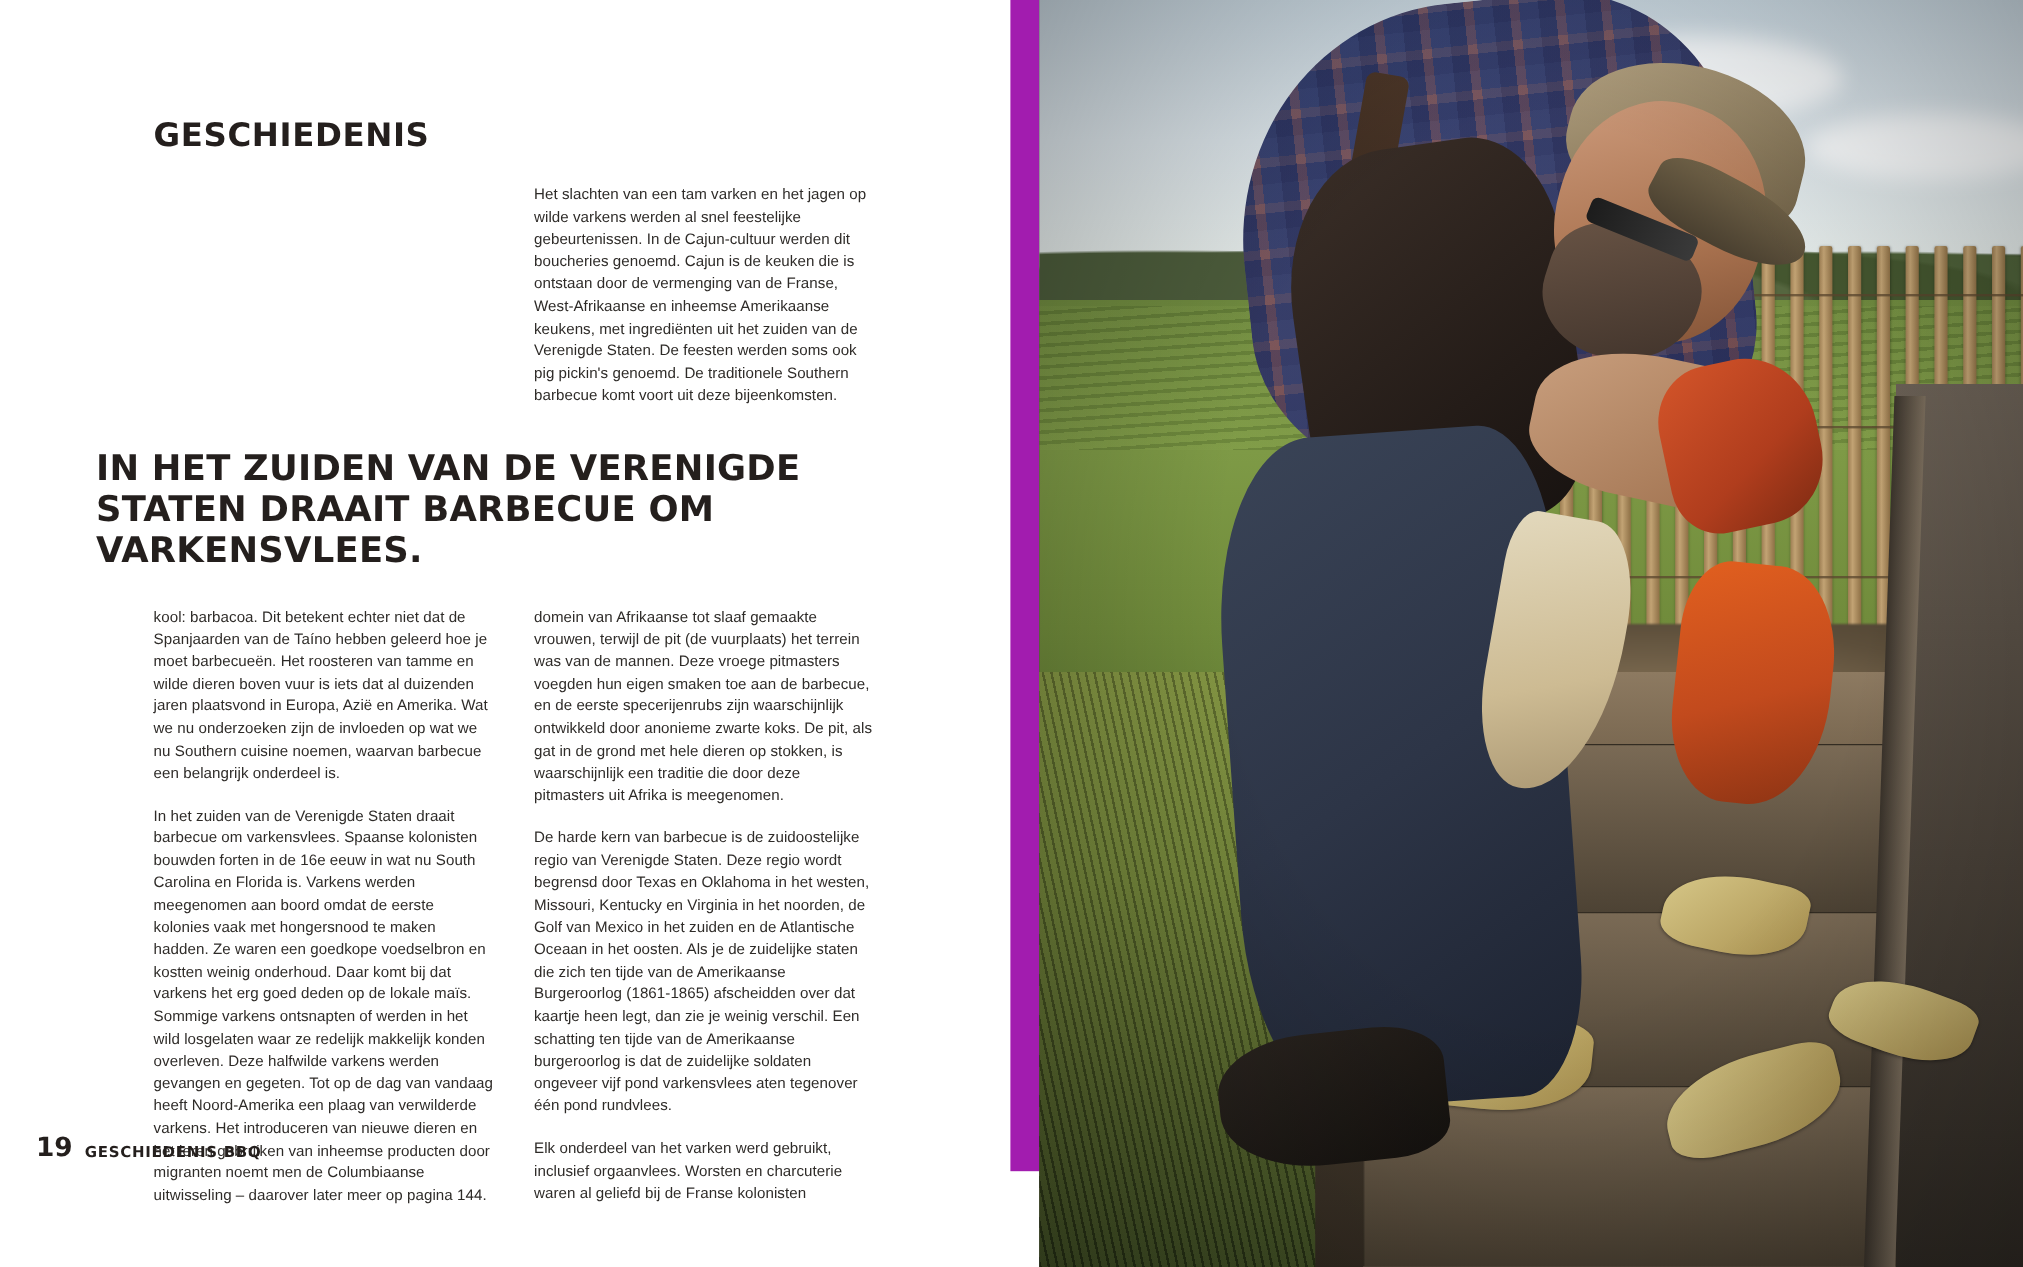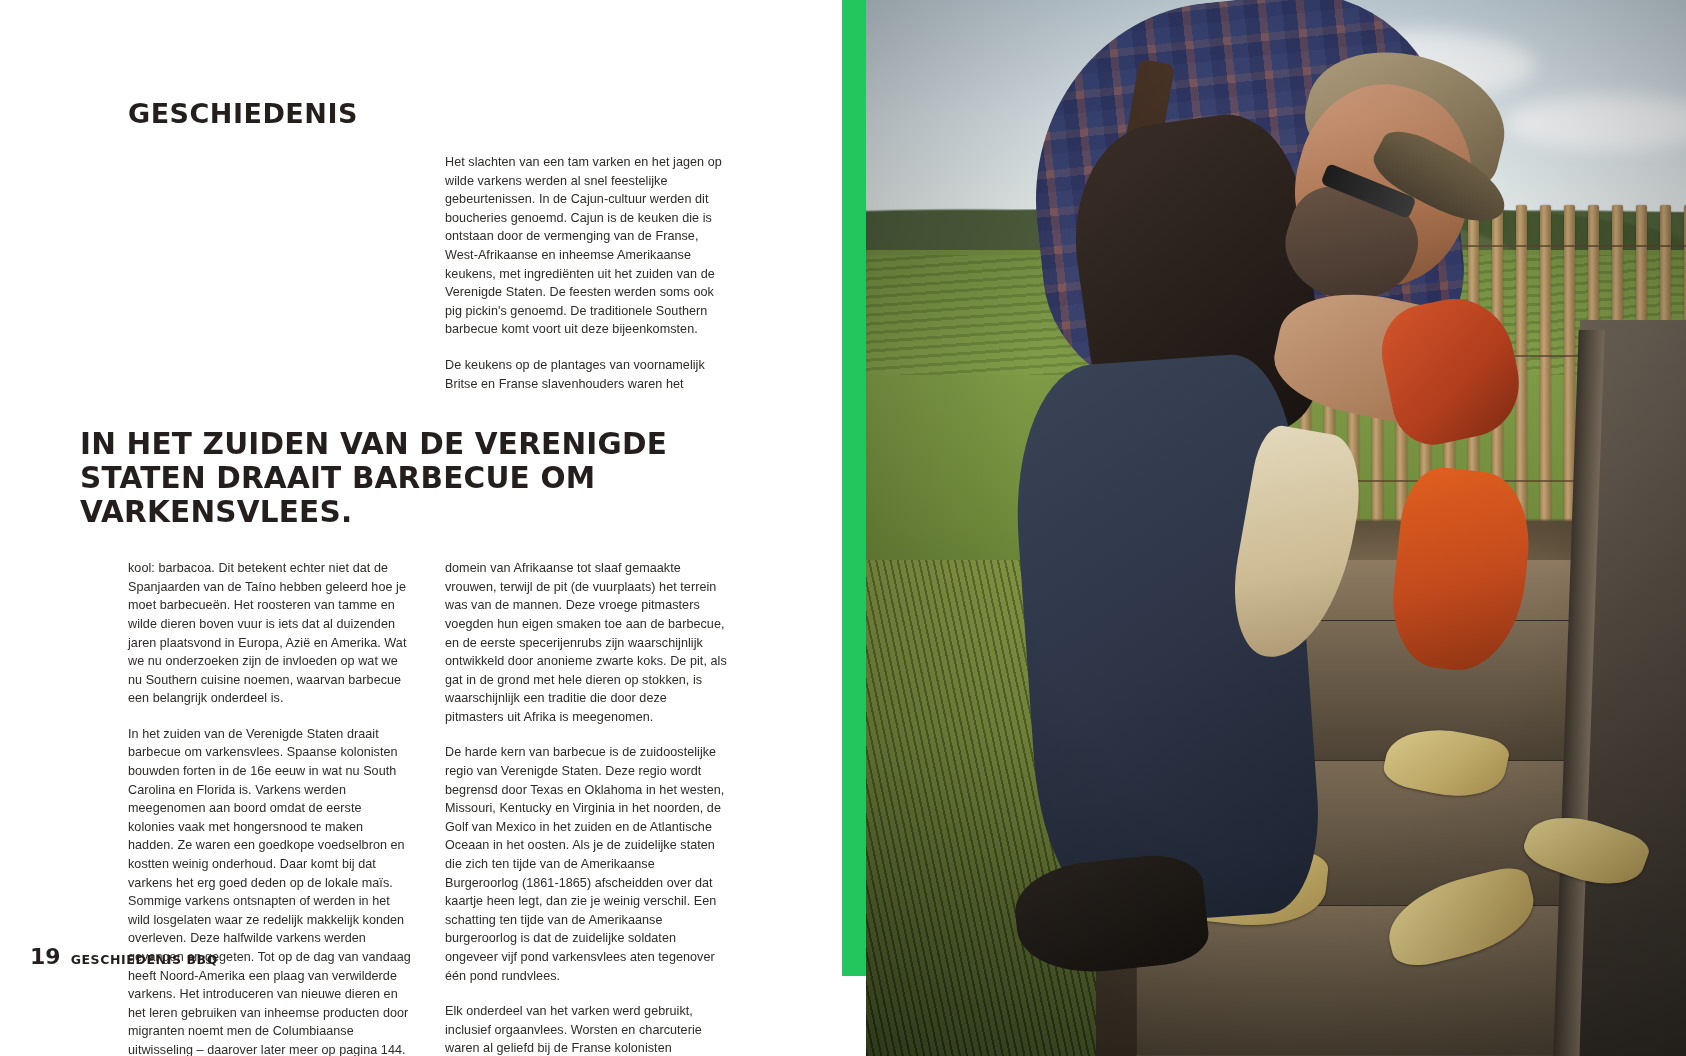--- a/index.html
+++ b/index.html
@@ -13,21 +13,21 @@
     height: 1056px;
     overflow: hidden;
     font-family: "Liberation Sans", sans-serif;
     color: #2a2724;
   }
   .page {
     position: relative;
     width: 1686px;
     height: 976px;
     display: flex;
-    background: #22c55e;
+    background: #a21caf;
     gap: 24px;
   }
 
   
   .text-page {
     position: relative;
     width: 842px;
     height: 1056px;
     flex: 0 0 842px;
     background: #ffffff;
@@ -356,21 +356,20 @@
 
     <div class="content">
 
       <h1 class="section-title">GESCHIEDENIS</h1>
 
       <div class="cols">
         <div class="col">
         </div>
         <div class="col">
           <p>Het slachten van een tam varken en het jagen op wilde varkens werden al snel feestelijke gebeurtenissen. In de Cajun-cultuur werden dit boucheries genoemd. Cajun is de keuken die is ontstaan door de vermenging van de Franse, West-Afrikaanse en inheemse Amerikaanse keukens, met ingrediënten uit het zuiden van de Verenigde Staten. De feesten werden soms ook pig pickin's genoemd. De traditionele Southern barbecue komt voort uit deze bijeenkomsten.</p>
-          <p>De keukens op de plantages van voornamelijk Britse en Franse slavenhouders waren het</p>
         </div>
       </div>
 
       <div class="pullquote">IN HET ZUIDEN VAN DE VERENIGDE STATEN DRAAIT BARBECUE OM VARKENSVLEES.</div>
 
       <div class="cols lower">
         <div class="col">
           <p>kool: barbacoa. Dit betekent echter niet dat de Spanjaarden van de Taíno hebben geleerd hoe je moet barbecueën. Het roosteren van tamme en wilde dieren boven vuur is iets dat al duizenden jaren plaatsvond in Europa, Azië en Amerika. Wat we nu onderzoeken zijn de invloeden op wat we nu Southern cuisine noemen, waarvan barbecue een belangrijk onderdeel is.</p>
           <p>In het zuiden van de Verenigde Staten draait barbecue om varkensvlees. Spaanse kolonisten bouwden forten in de 16e eeuw in wat nu South Carolina en Florida is. Varkens werden meegenomen aan boord omdat de eerste kolonies vaak met hongersnood te maken hadden. Ze waren een goedkope voedselbron en kostten weinig onderhoud. Daar komt bij dat varkens het erg goed deden op de lokale maïs. Sommige varkens ontsnapten of werden in het wild losgelaten waar ze redelijk makkelijk konden overleven. Deze halfwilde varkens werden gevangen en gegeten. Tot op de dag van vandaag heeft Noord-Amerika een plaag van verwilderde varkens. Het introduceren van nieuwe dieren en het leren gebruiken van inheemse producten door migranten noemt men de Columbiaanse uitwisseling – daarover later meer op pagina 144.</p>
         </div>

